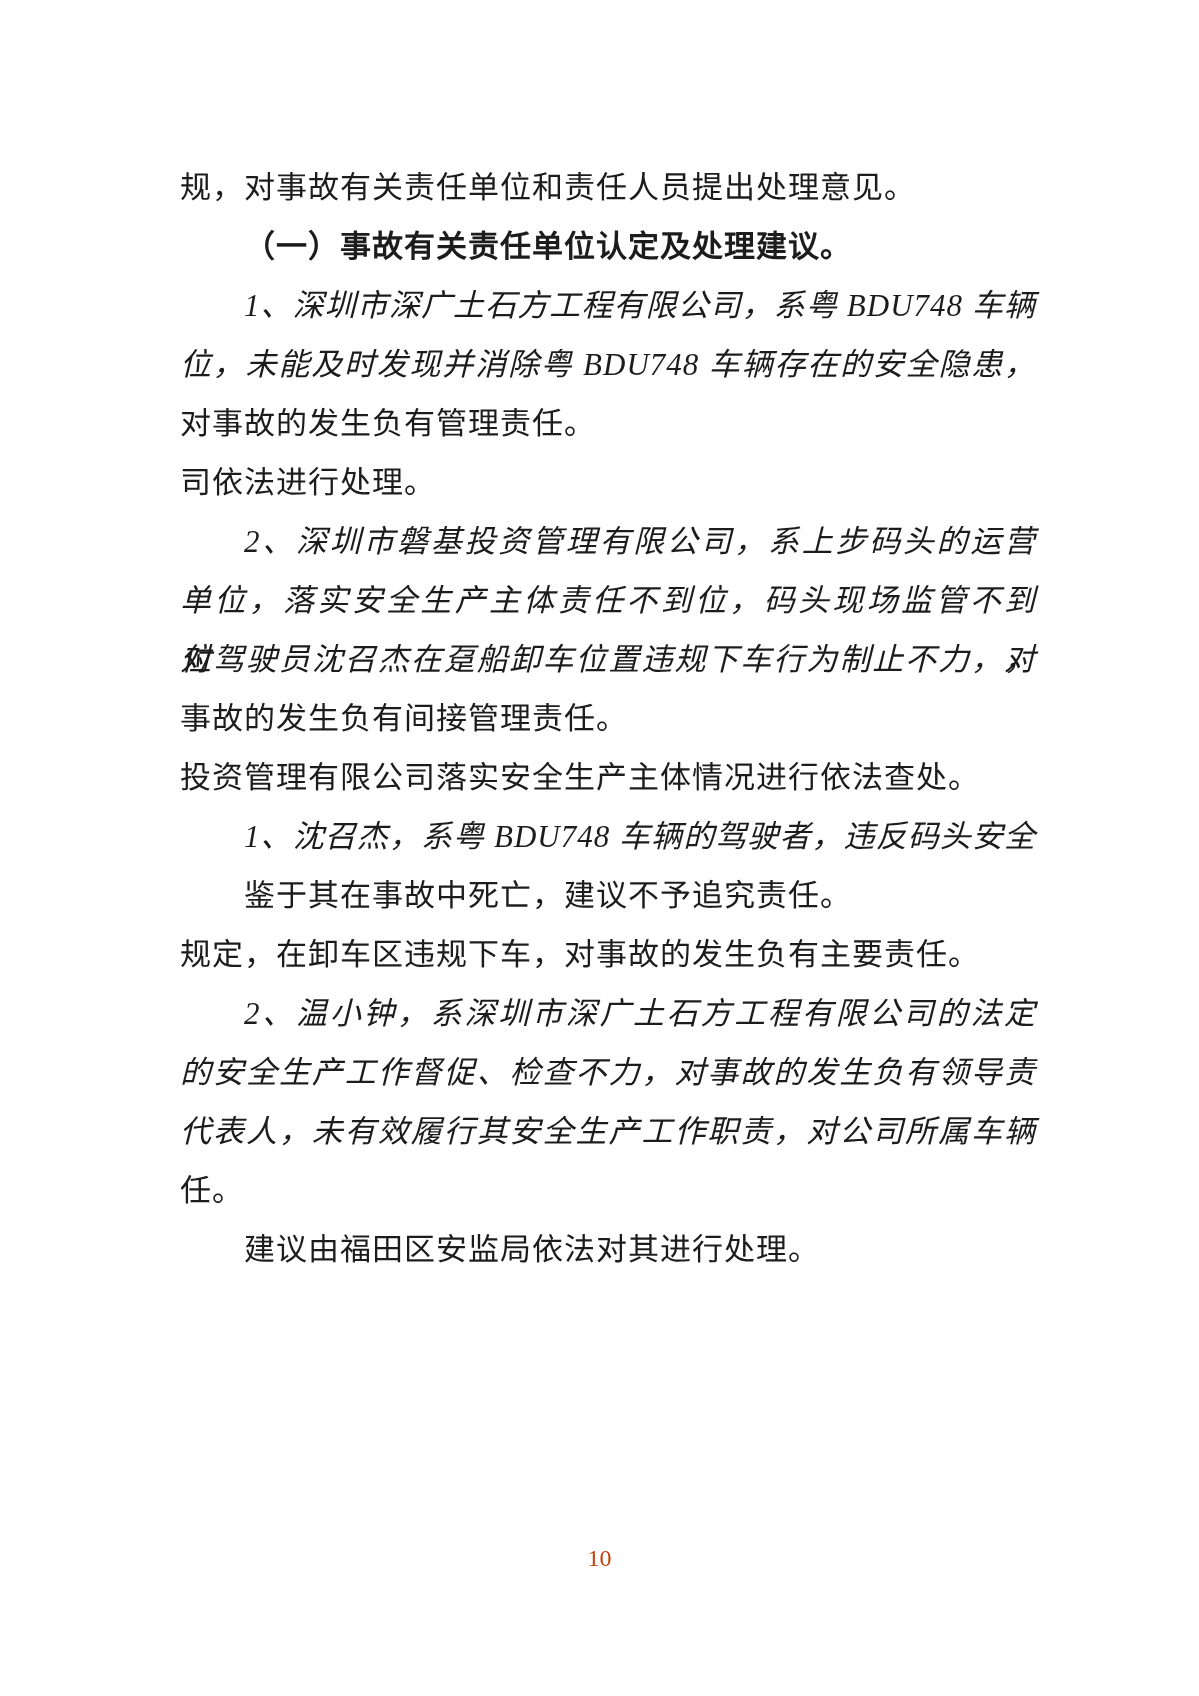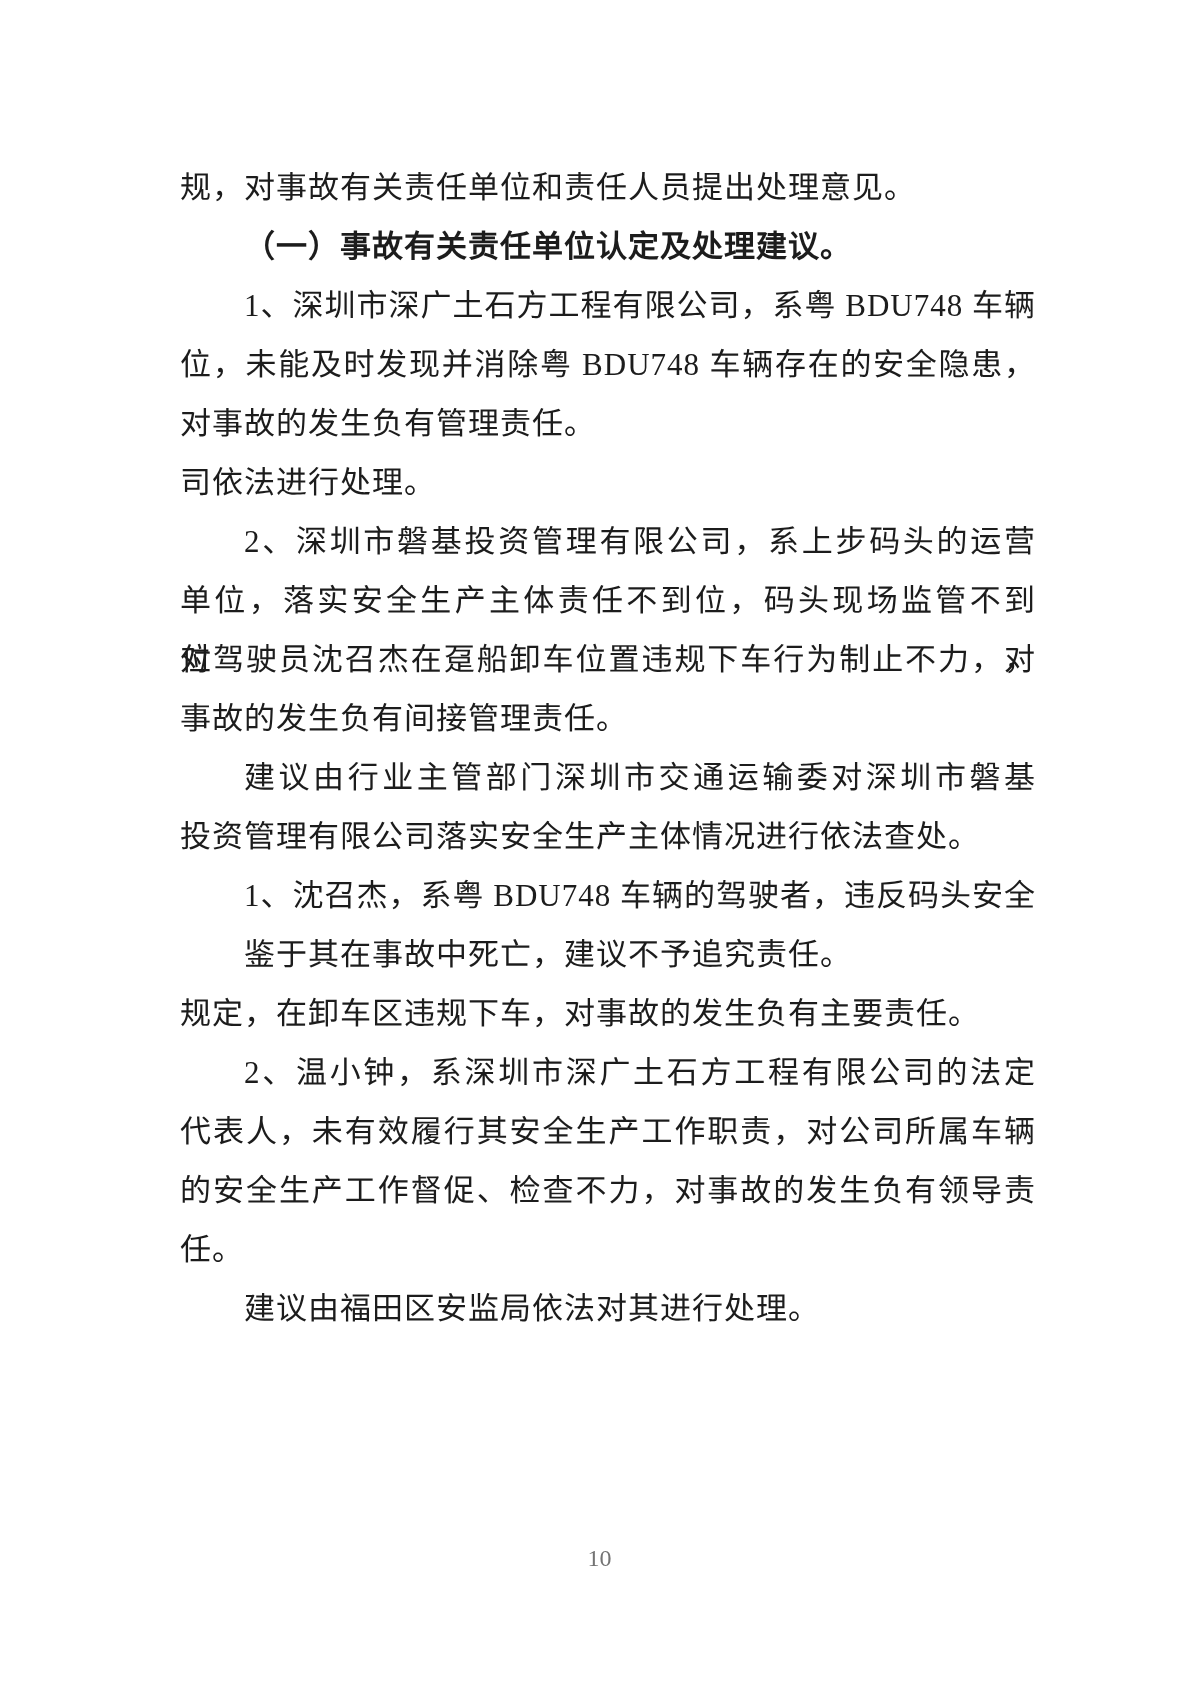--- a/index.html
+++ b/index.html
@@ -32,59 +32,59 @@
     font-size: 31px;
     letter-spacing: 1px;
     white-space: nowrap;
     text-align: left;
     overflow: visible;
   }
   .text-line.fill {
     white-space: normal;
     text-align: justify;
     text-align-last: justify;
+    font-style: italic;
   }
   .text-line.indent {
     padding-left: 64px;
   }
   .text-line.bold {
     font-weight: 700;
   }
   .page-footer {
     position: absolute;
     left: 0;
     right: 0;
     top: 1542px;
     text-align: center;
     font-size: 24px;
     line-height: 32px;
-    color: #737373;
+    color: #c2410c;
   }
 </style>
 </head>
 <body>
 
 <div class="doc-page">
   <div class="doc-body" id="doc-body">
 
   <div class="text-line">规，对事故有关责任单位和责任人员提出处理意见。</div>
       <div class="text-line indent bold">（一）事故有关责任单位认定及处理建议。</div>
       <div class="text-line indent fill">1、深圳市深广土石方工程有限公司，系粤 BDU748 车辆</div>
       <div class="text-line fill">位，未能及时发现并消除粤 BDU748 车辆存在的安全隐患，</div>
       <div class="text-line">对事故的发生负有管理责任。</div>
       <div class="text-line">司依法进行处理。</div>
       <div class="text-line indent fill">2、深圳市磐基投资管理有限公司，系上步码头的运营</div>
       <div class="text-line fill">单位，落实安全生产主体责任不到位，码头现场监管不到位，</div>
       <div class="text-line fill">对驾驶员沈召杰在趸船卸车位置违规下车行为制止不力，对</div>
       <div class="text-line">事故的发生负有间接管理责任。</div>
-      <div class="text-line indent fill">建议由行业主管部门深圳市交通运输委对深圳市磐基</div>
       <div class="text-line">投资管理有限公司落实安全生产主体情况进行依法查处。</div>
       <div class="text-line indent fill">1、沈召杰，系粤 BDU748 车辆的驾驶者，违反码头安全</div>
       <div class="text-line indent">鉴于其在事故中死亡，建议不予追究责任。</div>
       <div class="text-line">规定，在卸车区违规下车，对事故的发生负有主要责任。</div>
       <div class="text-line indent fill">2、温小钟，系深圳市深广土石方工程有限公司的法定</div>
+      <div class="text-line fill">的安全生产工作督促、检查不力，对事故的发生负有领导责</div>
       <div class="text-line fill">代表人，未有效履行其安全生产工作职责，对公司所属车辆</div>
-      <div class="text-line fill">的安全生产工作督促、检查不力，对事故的发生负有领导责</div>
       <div class="text-line">任。</div>
       <div class="text-line indent">建议由福田区安监局依法对其进行处理。</div>
     </div>
   <div class="page-footer">10</div>
 </div>
 
 </body></html>

